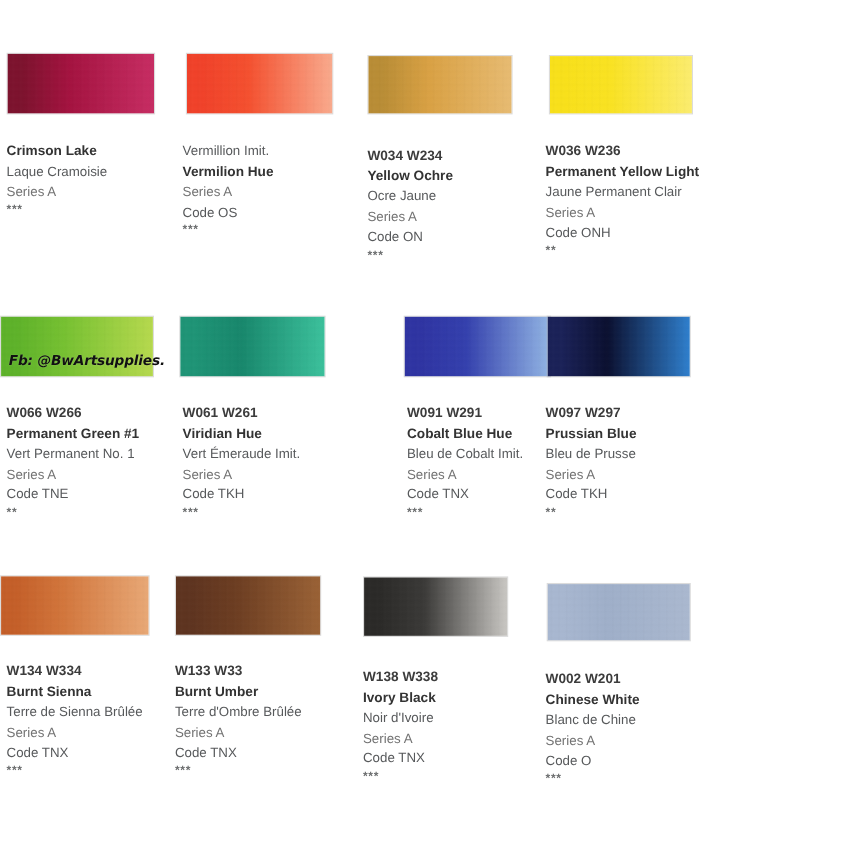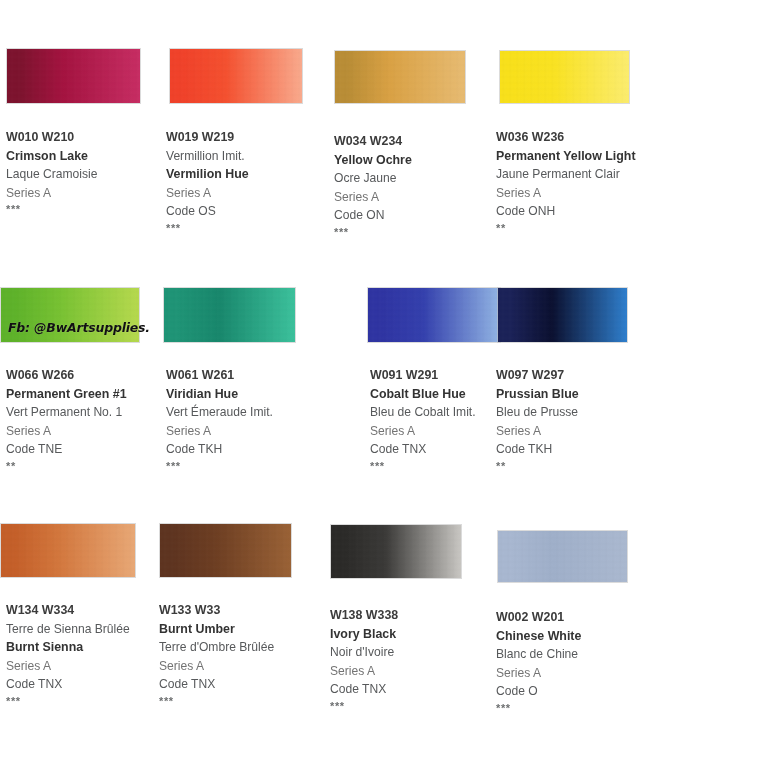--- a/index.html
+++ b/index.html
@@ -124,34 +124,32 @@
 </head>
 <body>
 
 <div id="sheet">
     <div class="swatch-cell" style="left: 0px; top: 0px; width: 784px; height: 784px; pointer-events: none;">
       <div class="swatch" style="left: 6px; top: 48px; width: 135px; height: 56px; pointer-events: auto;">
         <div class="swatch-inner" style="background: linear-gradient(90deg, rgb(125, 19, 46) 0%, rgb(125, 19, 46) 10%, rgb(164, 19, 64) 42%, rgb(199, 45, 99) 100%);"></div>
         <div class="grain"></div>
       </div>
       <div class="info" style="left: 6px; top: 128px; pointer-events: auto;">
-        <span class="line code-line">W010 W210</span>
         <span class="line name-line">Crimson Lake</span>
         <span class="line fr-line">Laque Cramoisie</span>
         <span class="line series-line">Series A</span>
         <span class="line stars-line">***</span>
       </div>
     </div>
     <div class="swatch-cell" style="left: 0px; top: 0px; width: 784px; height: 784px; pointer-events: none;">
       <div class="swatch" style="left: 169px; top: 48px; width: 134px; height: 56px; pointer-events: auto;">
         <div class="swatch-inner" style="background: linear-gradient(90deg, rgb(240, 66, 42) 0%, rgb(240, 66, 42) 10%, rgb(244, 80, 47) 42%, rgb(249, 170, 141) 100%);"></div>
         <div class="grain"></div>
       </div>
       <div class="info" style="left: 166px; top: 128px; pointer-events: auto;">
-        <span class="line code-line">W019 W219</span>
         <span class="line fr-line">Vermillion Imit.</span>
         <span class="line name-line">Vermilion Hue</span>
         <span class="line series-line">Series A</span>
         <span class="line codeid-line">Code OS</span>
         <span class="line stars-line">***</span>
       </div>
     </div>
     <div class="swatch-cell" style="left: 0px; top: 0px; width: 784px; height: 784px; pointer-events: none;">
       <div class="swatch" style="left: 334px; top: 50px; width: 132px; height: 54px; pointer-events: auto;">
         <div class="swatch-inner" style="background: linear-gradient(90deg, rgb(185, 141, 54) 0%, rgb(185, 141, 54) 10%, rgb(217, 161, 68) 42%, rgb(231, 187, 114) 100%);"></div>
@@ -237,22 +235,22 @@
         <span class="line stars-line">**</span>
       </div>
     </div>
     <div class="swatch-cell" style="left: 0px; top: 0px; width: 784px; height: 784px; pointer-events: none;">
       <div class="swatch" style="left: 0px; top: 523px; width: 136px; height: 55px; pointer-events: auto;">
         <div class="swatch-inner" style="background: linear-gradient(90deg, rgb(196, 95, 41) 0%, rgb(196, 95, 41) 10%, rgb(210, 118, 60) 42%, rgb(232, 168, 118) 100%);"></div>
         <div class="grain"></div>
       </div>
       <div class="info" style="left: 6px; top: 601px; pointer-events: auto;">
         <span class="line code-line">W134 W334</span>
+        <span class="line name-line">Burnt Sienna</span>
         <span class="line fr-line">Terre de Sienna Brûlée</span>
-        <span class="line name-line">Burnt Sienna</span>
         <span class="line series-line">Series A</span>
         <span class="line codeid-line">Code TNX</span>
         <span class="line stars-line">***</span>
       </div>
     </div>
     <div class="swatch-cell" style="left: 0px; top: 0px; width: 784px; height: 784px; pointer-events: none;">
       <div class="swatch" style="left: 159px; top: 523px; width: 133px; height: 55px; pointer-events: auto;">
         <div class="swatch-inner" style="background: linear-gradient(90deg, rgb(94, 52, 32) 0%, rgb(94, 52, 32) 10%, rgb(109, 62, 34) 42%, rgb(154, 98, 54) 100%);"></div>
         <div class="grain"></div>
       </div>

